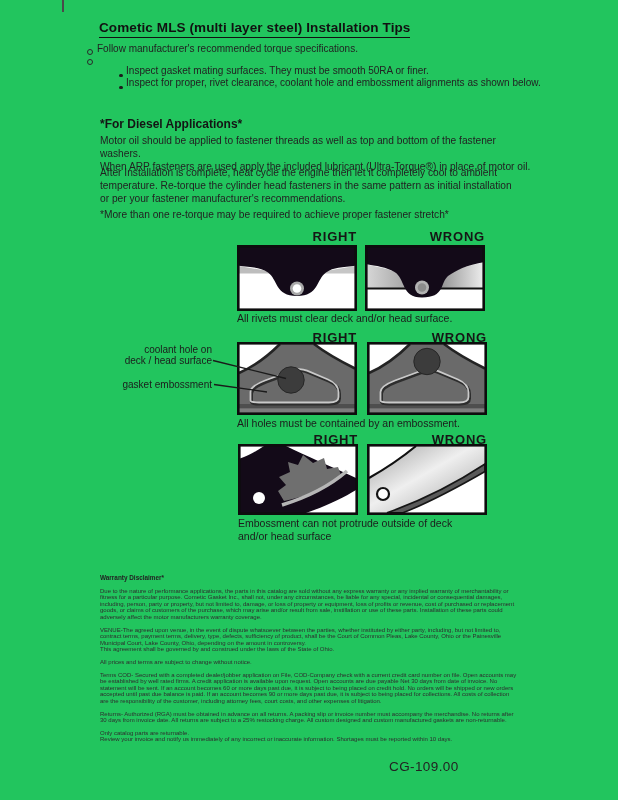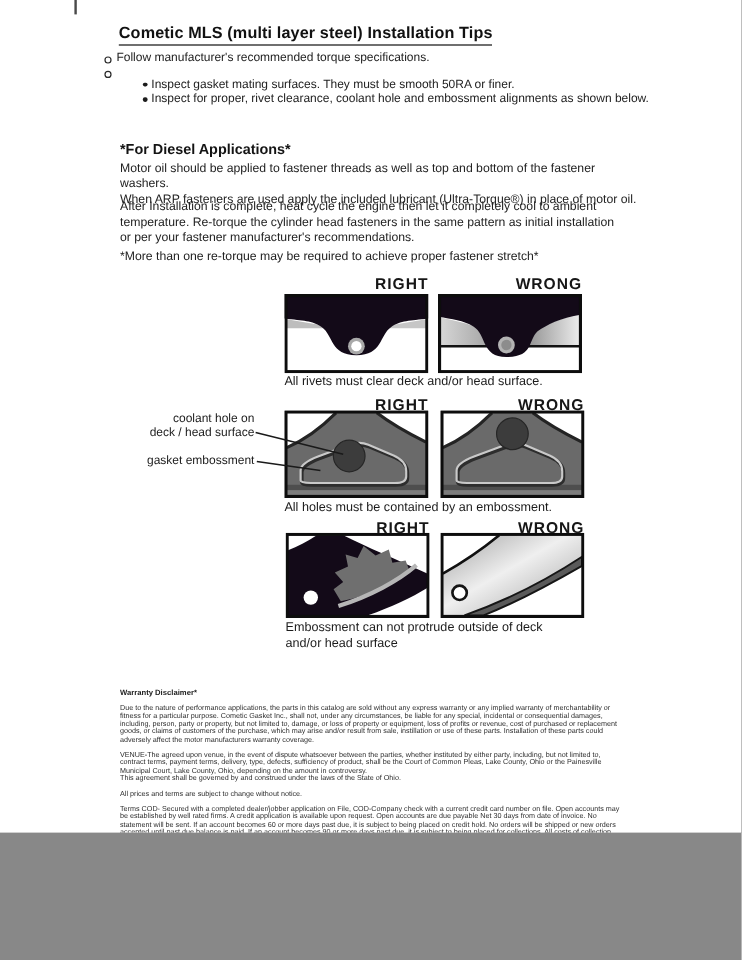--- a/index.html
+++ b/index.html
@@ -1,22 +1,22 @@
 <!DOCTYPE html>
 <html><head>
 <meta charset="utf-8">
 <style>
   html,body{margin:0;padding:0;background:#888;}
-  .page{position:relative;width:618px;height:694px;background:#ffffff;margin:0 auto;
+  .page{position:relative;width:618px;height:800px;background:#22c55e;margin:0 auto;
         font-family:"Liberation Sans", sans-serif;color:#1e1e1e;overflow:hidden;}
   .abs{position:absolute;}
   .title{font-size:13.5px;font-weight:bold;color:#111;border-bottom:1.6px solid #111;
          padding-bottom:2px;letter-spacing:.1px;white-space:nowrap;}
   .tips{font-size:10px;line-height:12.3px;color:#222;}
-  .brow{display:flex;align-items:flex-start;}
+  .brow{display:flex;align-items:flex-end;}
   .brow.sub{margin-left:32px;}
   .ob{width:4px;height:4px;border:1px solid #2a2a2a;border-radius:50%;margin:3.6px 4px 0 0;flex:none;}
   .fb{width:3.6px;height:3.6px;background:#1c1c1c;border-radius:50%;margin:4px 3.5px 0 0;flex:none;}
   .h2{font-size:12px;font-weight:bold;color:#141414;}
   .para{font-size:10.2px;line-height:13px;color:#222;white-space:pre-line;width:432px;}
   .dlabel{font-size:13px;font-weight:bold;letter-spacing:.8px;color:#161616;text-align:right;width:120px;}
   .cap{font-size:10.5px;color:#1c1c1c;white-space:pre-line;line-height:12.5px;}
   .ptr-label{font-size:10px;line-height:11.3px;color:#1c1c1c;text-align:right;white-space:pre-line;}
   .panel{display:block;}
   .warr{font-size:6px;line-height:6.6px;color:#2e2e2e;width:421px;}

